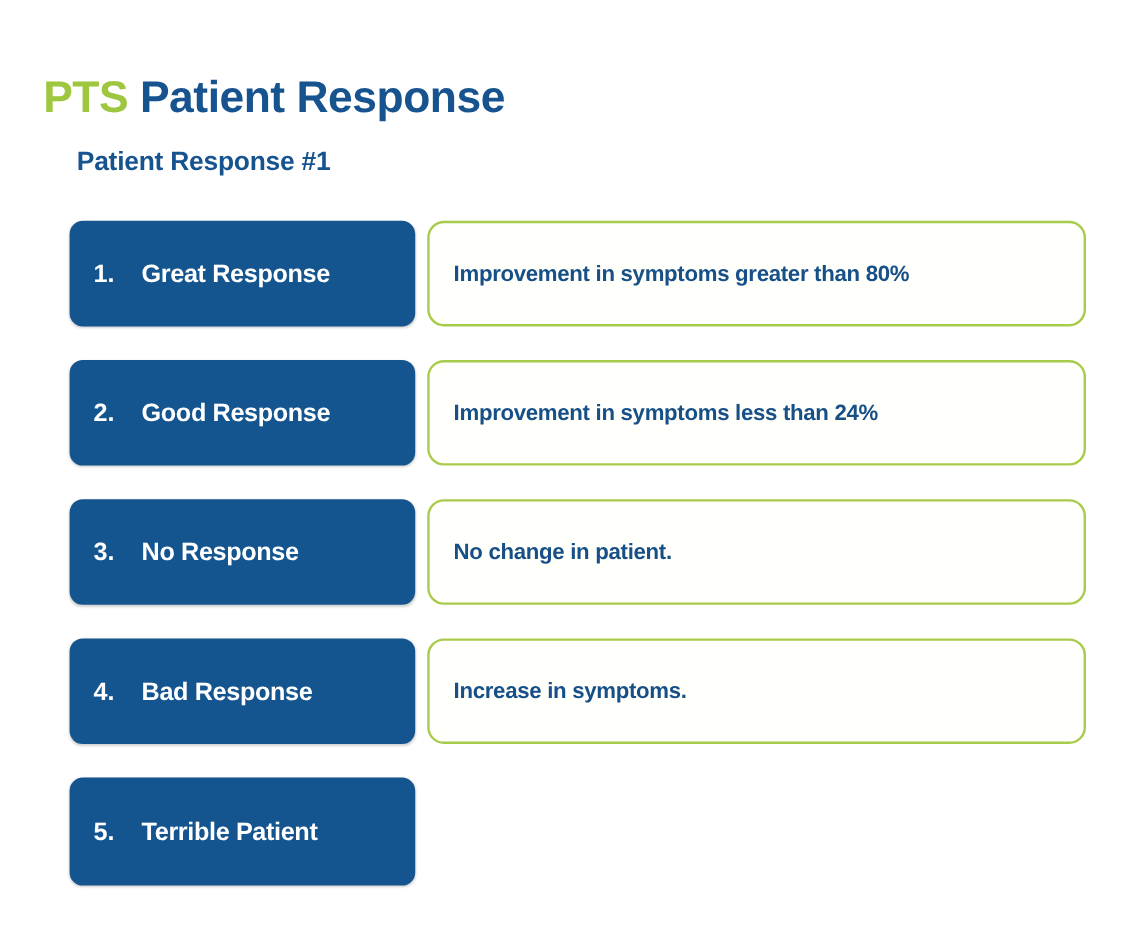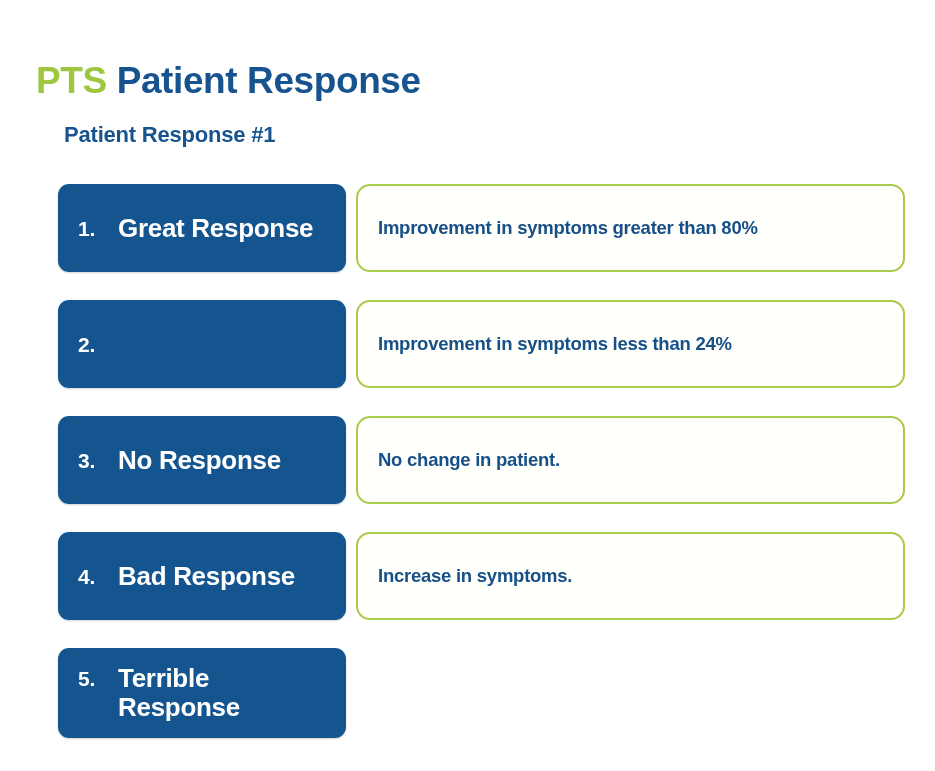--- a/index.html
+++ b/index.html
@@ -92,21 +92,21 @@
   .label-num {
     color: #ffffff;
     font-size: 21px;
     font-weight: bold;
     line-height: 29px;
     flex: 0 0 40px;
     letter-spacing: -0.2px;
   }
   .label-text {
     color: #ffffff;
-    font-size: 26px;
+    font-size: 21px;
     font-weight: bold;
     line-height: 29px;
     letter-spacing: -0.3px;
   }
 
   
   .desc-box {
     flex: 1 1 auto;
     margin-left: 10px;
     min-height: 88px;
@@ -155,20 +155,21 @@
       </div>
       <div class="desc-box">
         <div class="desc-text">Improvement in symptoms greater than 80%</div>
       </div>
     </div>
 
     <div class="row">
       <div class="label-box">
         <div class="label-inner">
           <span class="label-num">2.</span>
+          <span class="label-text">Good Response</span>
         </div>
       </div>
       <div class="desc-box">
         <div class="desc-text">Improvement in symptoms less than 24%</div>
       </div>
     </div>
 
     <div class="row">
       <div class="label-box">
         <div class="label-inner">
@@ -190,19 +191,19 @@
       </div>
       <div class="desc-box">
         <div class="desc-text">Increase in symptoms.</div>
       </div>
     </div>
 
     <div class="row row-tall">
       <div class="label-box">
         <div class="label-inner">
           <span class="label-num">5.</span>
-          <span class="label-text">Terrible Response</span>
+          <span class="label-text">Terrible Patient</span>
         </div>
       </div>
     </div>
 
   </div>
 </div>
 
 </body></html>

